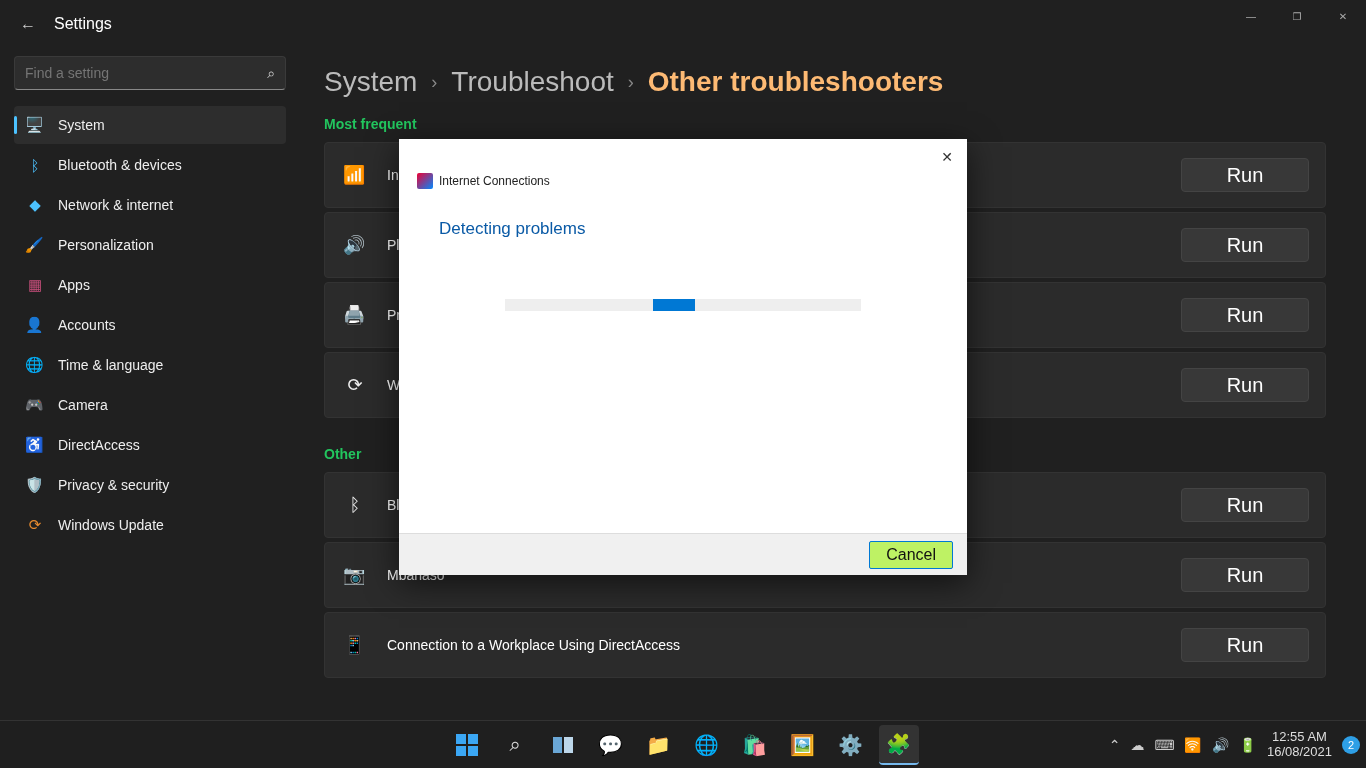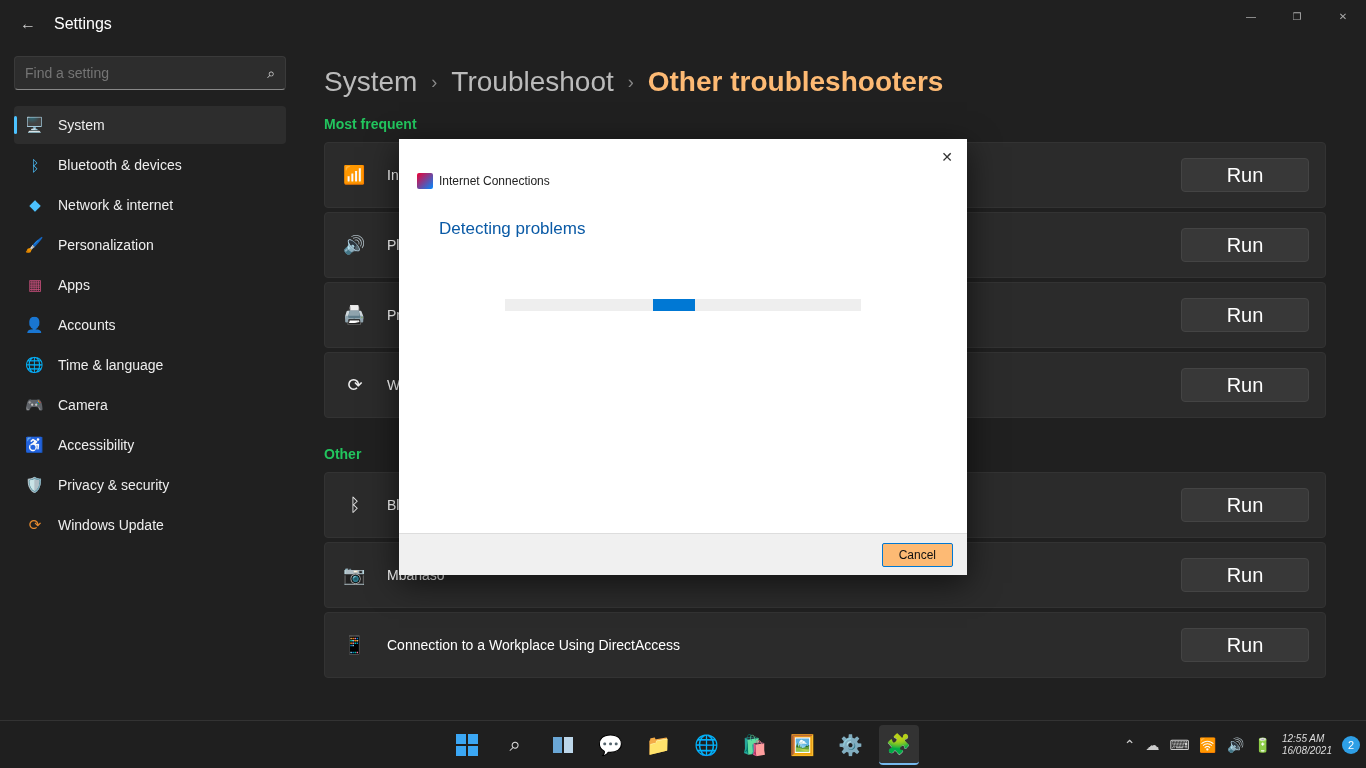--- a/index.html
+++ b/index.html
@@ -49,30 +49,30 @@
 .modal-head { display:flex; align-items:center; padding:6px 8px 2px 8px; position:relative; }
 .modal-close { position:absolute; right:8px; top:6px; width:24px; height:24px; display:flex; align-items:center; justify-content:center; font-size:14px; color:#333; cursor:pointer; }
 .modal-title-row { display:flex; align-items:center; gap:6px; padding: 28px 0 0 10px; }
 .modal-title-row .mi { width:16px; height:16px; background:linear-gradient(135deg,#e03,#08f); border-radius:2px; }
 .modal-title-row .mt { font-size:12px; color:#222; }
 .modal-body { flex:1; padding: 28px 40px; }
 .modal-status { color:#0a5aa6; font-size:17px; margin-bottom:60px; }
 .progress { width:356px; height:12px; background:#eee; margin:0 auto; position:relative; }
 .progress .bar { position:absolute; left:148px; top:0; width:42px; height:100%; background:#0078d4; }
 .modal-footer { background:#f0f0f0; border-top:1px solid #ddd; height:42px; display:flex; align-items:center; justify-content:flex-end; padding:0 14px; }
-.cancel-btn { background:#fdba74; border:1px solid #0078d4; color:#111; font-size:12px; padding:4px 16px; border-radius:2px; cursor:pointer; }
+.cancel-btn { background:#bef264; border:1px solid #0078d4; color:#111; font-size:16px; padding:4px 16px; border-radius:2px; cursor:pointer; }
 
 
 .taskbar { position:absolute; left:0; right:0; bottom:0; height:48px; background:#1f1f1f; border-top:1px solid #333; display:flex; align-items:center; }
 .tb-center { position:absolute; left:50%; transform:translateX(-50%); display:flex; gap:8px; }
 .tb-icon { width:40px; height:40px; display:flex; align-items:center; justify-content:center; border-radius:4px; font-size:20px; cursor:pointer; }
 .tb-icon.active { background:#333; border-bottom:2px solid #76b9ed; }
 .tb-right { position:absolute; right:6px; display:flex; align-items:center; gap:10px; color:#ddd; font-size:12px; }
 .tb-tray { display:flex; gap:10px; align-items:center; font-size:14px; color:#ccc; }
-.tb-clock { text-align:left; line-height:1.15; font-size:10px;font-style:italic; }
+.tb-clock { text-align:center; line-height:1.15; font-size:13px; }
 .tb-badge { width:18px; height:18px; border-radius:50%; background:#2e9fe6; color:#fff; font-size:11px; display:flex; align-items:center; justify-content:center; }
 
 
 .c-blue{color:#4cc2ff;} .c-paint{color:#a97c50;} .c-apps{color:#c94f7c;}
 .c-green{color:#37c65d;} .c-cyan{color:#36c2c9;} .c-gray{color:#bdbdbd;} .c-orange{color:#e68a2e;}
 </style>
 </head>
 <body>
 
 <div class="titlebar">
@@ -120,21 +120,21 @@
         <li class="navitem">
           <span class="ico c-cyan">🌐</span>
           <span>Time &amp; language</span>
         </li>
         <li class="navitem">
           <span class="ico c-gray">🎮</span>
           <span>Camera</span>
         </li>
         <li class="navitem">
           <span class="ico c-blue">♿</span>
-          <span>Accessibility</span>
+          <span>DirectAccess</span>
         </li>
         <li class="navitem">
           <span class="ico c-gray">🛡️</span>
           <span>Privacy &amp; security</span>
         </li>
         <li class="navitem">
           <span class="ico c-orange">⟳</span>
           <span>Windows Update</span>
         </li>
       </ul>

